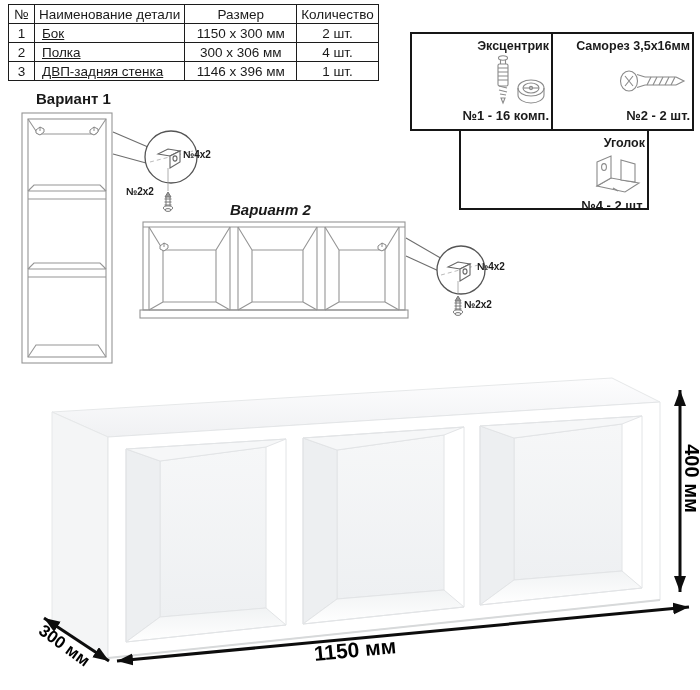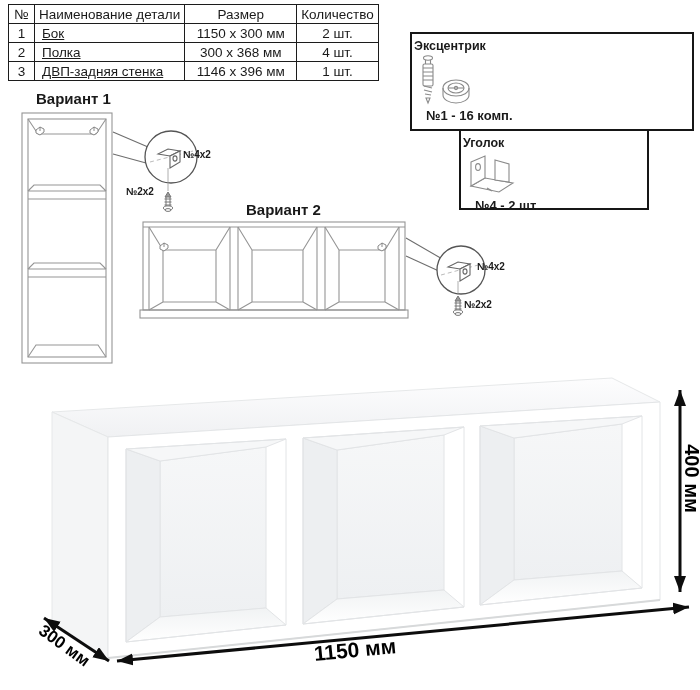--- a/index.html
+++ b/index.html
@@ -9,21 +9,21 @@
 
   
   table.parts{position:absolute;left:8px;top:4px;border-collapse:collapse;background:#fff;}
   table.parts th,table.parts td{border:1.8px solid #1c1c1c;font-size:13.5px;font-weight:normal;
         height:18px;padding:0 4px;text-align:center;white-space:nowrap;}
   table.parts td.name{text-align:left;padding-left:7px;text-decoration:underline;}
 
   
   .hw-box{position:absolute;display:flex;border:2px solid #161616;background:#fff;box-sizing:border-box;}
   .hw-cell{flex:1 1 0;border-right:2px solid #161616;display:flex;flex-direction:column;
-           align-items:flex-start;padding:5px 2px 6px;box-sizing:border-box;}
+           align-items:flex-end;padding:5px 2px 6px;box-sizing:border-box;}
   .hw-cell:last-child{border-right:none;}
   .hw-name{font-weight:bold;font-size:12.5px;line-height:1.12;text-align:center;}
   .hw-icon{flex:1;display:flex;align-items:center;justify-content:center;}
   .hw-count{font-weight:bold;font-size:13px;white-space:nowrap;margin-left:12px;}
 
   .lbl{position:absolute;font-weight:bold;white-space:nowrap;}
   .v-title{font-size:15px;}
   .callout-lbl{font-size:10px;}
   .dim{color:#000;}
   .dim-w{left:290px;top:638px;width:130px;text-align:center;font-size:21px;transform:rotate(-5.5deg);}
@@ -168,21 +168,21 @@
     </tr>
     <tr>
       <td>1</td>
       <td class="name">Бок</td>
       <td>1150 x 300 мм</td>
       <td>2 шт.</td>
     </tr>
     <tr>
       <td>2</td>
       <td class="name">Полка</td>
-      <td>300 x 368 мм</td>
+      <td>300 x 306 мм</td>
       <td>4 шт.</td>
     </tr>
     <tr>
       <td>3</td>
       <td class="name">ДВП-задняя стенка</td>
       <td>1146 x 396 мм</td>
       <td>1 шт.</td>
     </tr>
   </tbody>
     </table>
@@ -200,40 +200,54 @@
           <ellipse cx="42" cy="34" rx="13" ry="8"></ellipse>
           <path d="M29,34 V41 M55,34 V41"></path>
           <path d="M29,41 A13,8 0 0 0 55,41"></path>
           <ellipse cx="42" cy="34" rx="8" ry="5"></ellipse>
           <path d="M34,34 H50"></path>
             <circle cx="42" cy="34" r="1.6"></circle>
         </svg>
       </div>
       <div class="hw-count">№1 - 16 комп.</div>
     </div>
+    <div class="hw-cell">
+      <div class="hw-name">Саморез 3,5х16мм</div>
+      <div class="hw-icon">
+        <svg width="72" height="38" viewBox="0 0 72 38" fill="none" stroke="#8a8a8a" stroke-width="1.1">
+          <ellipse cx="11" cy="19" rx="8.5" ry="10"></ellipse>
+          <path d="M7,14 Q11,19 15,24 M15,14 Q11,19 7,24"></path>
+          <path d="M19,12.5 L27,15 M19,25.5 L27,23"></path>
+          <path d="M27,15 H58 M27,23 H58"></path>
+          <path d="M29,23 L33,15 M35,23 L39,15 M41,23 L45,15 M47,23 L51,15 M53,23 L57,15"></path>
+          <path d="M58,15 L66,19 L58,23"></path>
+        </svg>
+      </div>
+      <div class="hw-count">№2 - 2 шт.</div>
+    </div>
   </div>
 
   <div class="hw-box" style="left:459px;top:129px;width:190px;height:81px;">
     <div class="hw-cell">
       <div class="hw-name">Уголок</div>
       <div class="hw-icon">
         <svg width="56" height="48" viewBox="0 0 56 48" fill="#fff" stroke="#8a8a8a" stroke-width="1.1">
           <path d="M8,36 L22,28 L50,33 L36,42 Z"></path>
           <path d="M8,12 L22,6 L22,28 L8,36 Z"></path>
           <ellipse cx="15" cy="17" rx="2.4" ry="3.4" fill="none"></ellipse>
           <path d="M32,10 L46,14 L46,32 L32,30 Z"></path>
           <path d="M24,38 l5,3" stroke-width="1.4"></path>
         </svg>
       </div>
       <div class="hw-count">№4 - 2 шт.</div>
     </div>
   </div>
 
   <div class="lbl v-title" style="left:36px;top:90px;">Вариант 1</div>
-  <div class="lbl v-title" style="left:246px;top:201px;">Вариант 2</div>
+  <div class="lbl v-title" style="left:230px;top:201px;font-style:italic;">Вариант 2</div>
 
   <div class="lbl callout-lbl" style="left:183px;top:149px;">№4х2</div>
   <div class="lbl callout-lbl" style="left:126px;top:186px;">№2х2</div>
 
   <div class="lbl callout-lbl" style="left:477px;top:261px;">№4х2</div>
   <div class="lbl callout-lbl" style="left:464px;top:299px;">№2х2</div>
 
   <div class="lbl dim dim-w">1150 мм</div>
   <div class="lbl dim dim-h">400 мм</div>
   <div class="lbl dim dim-d">300 мм</div>

